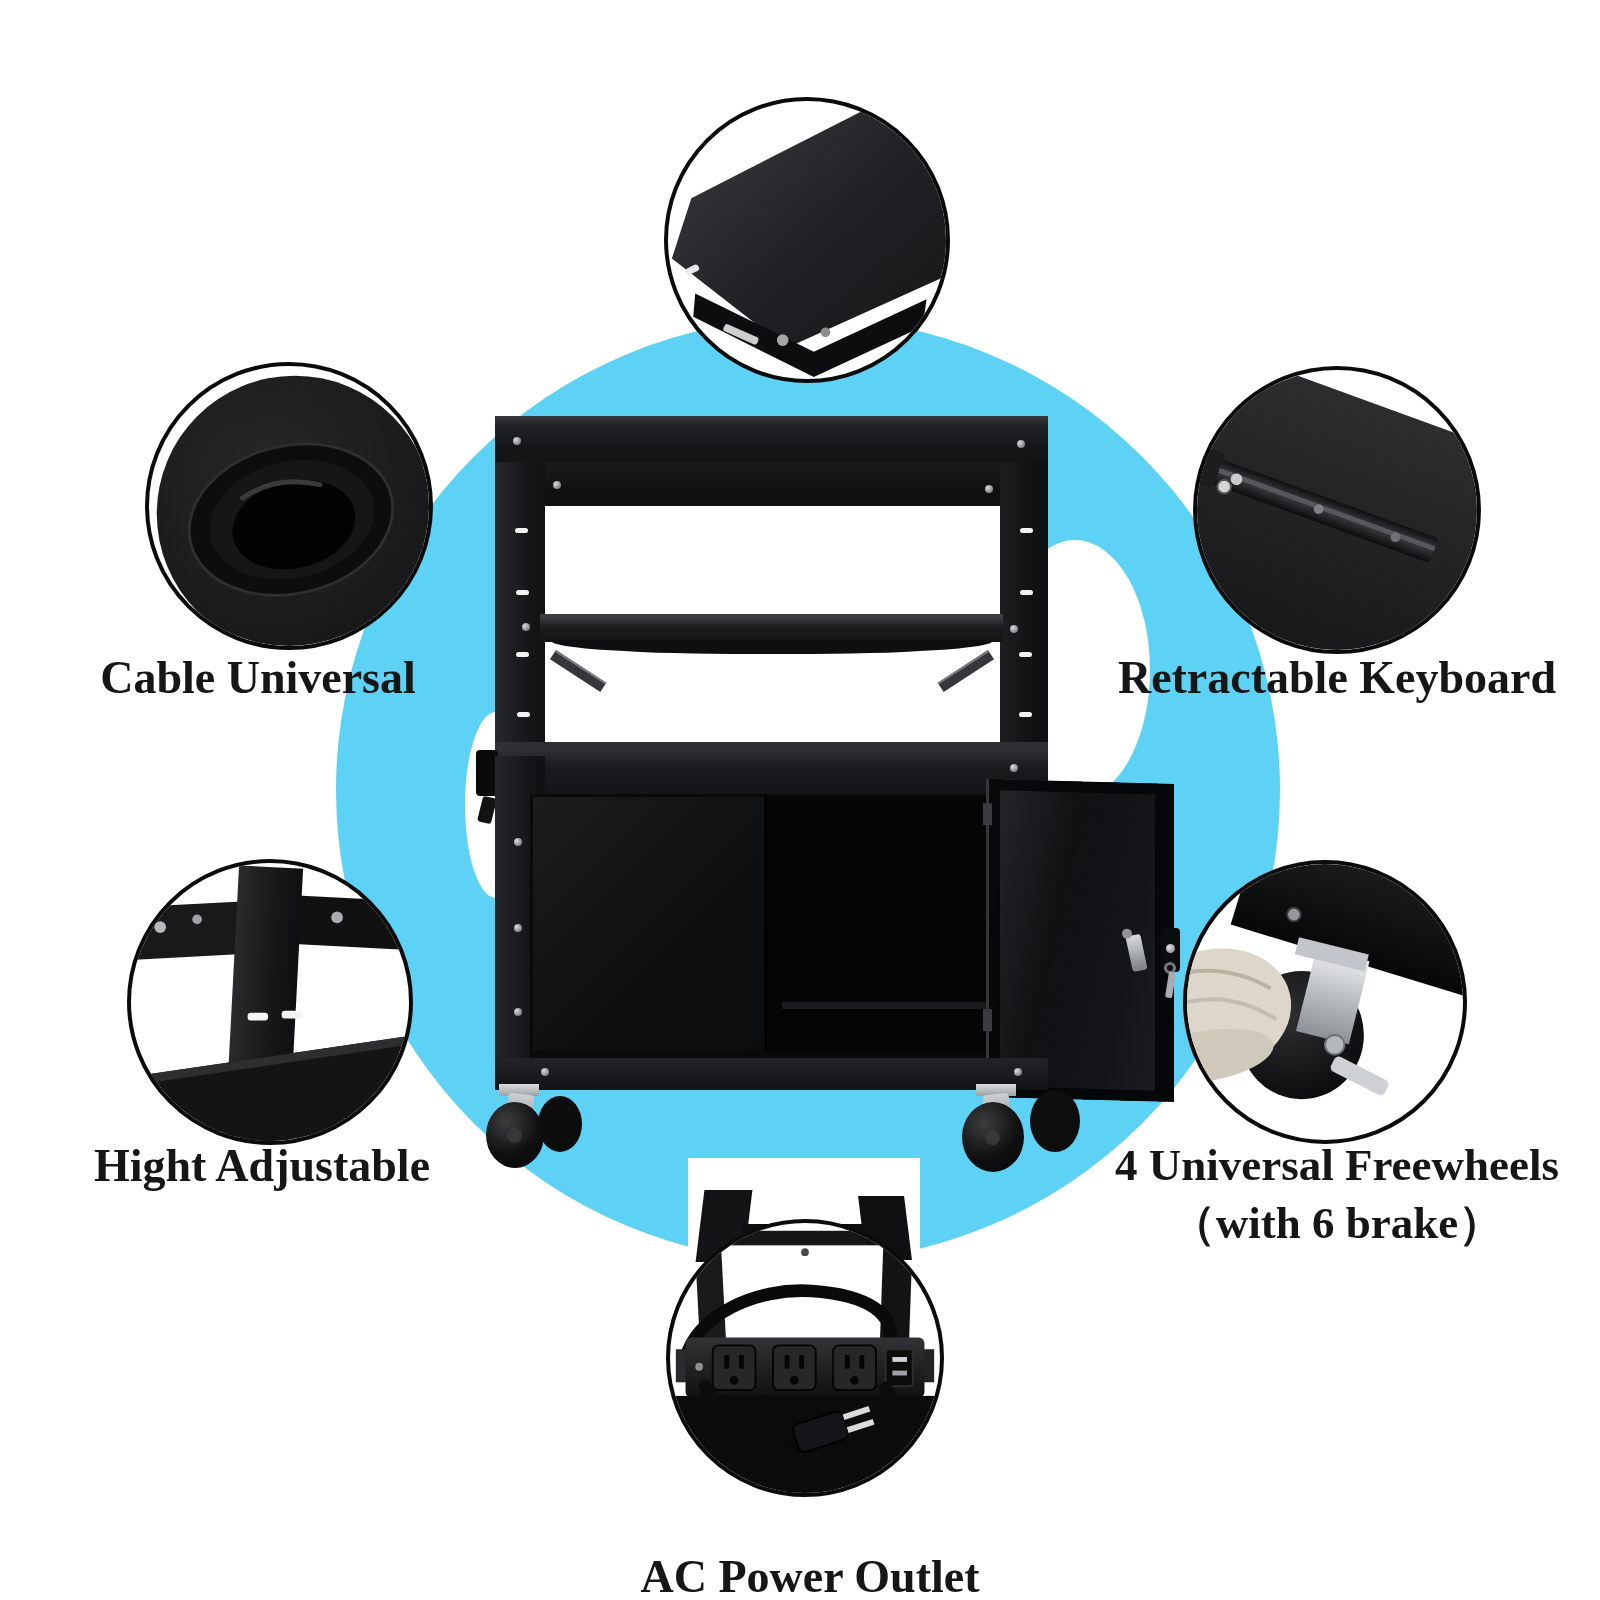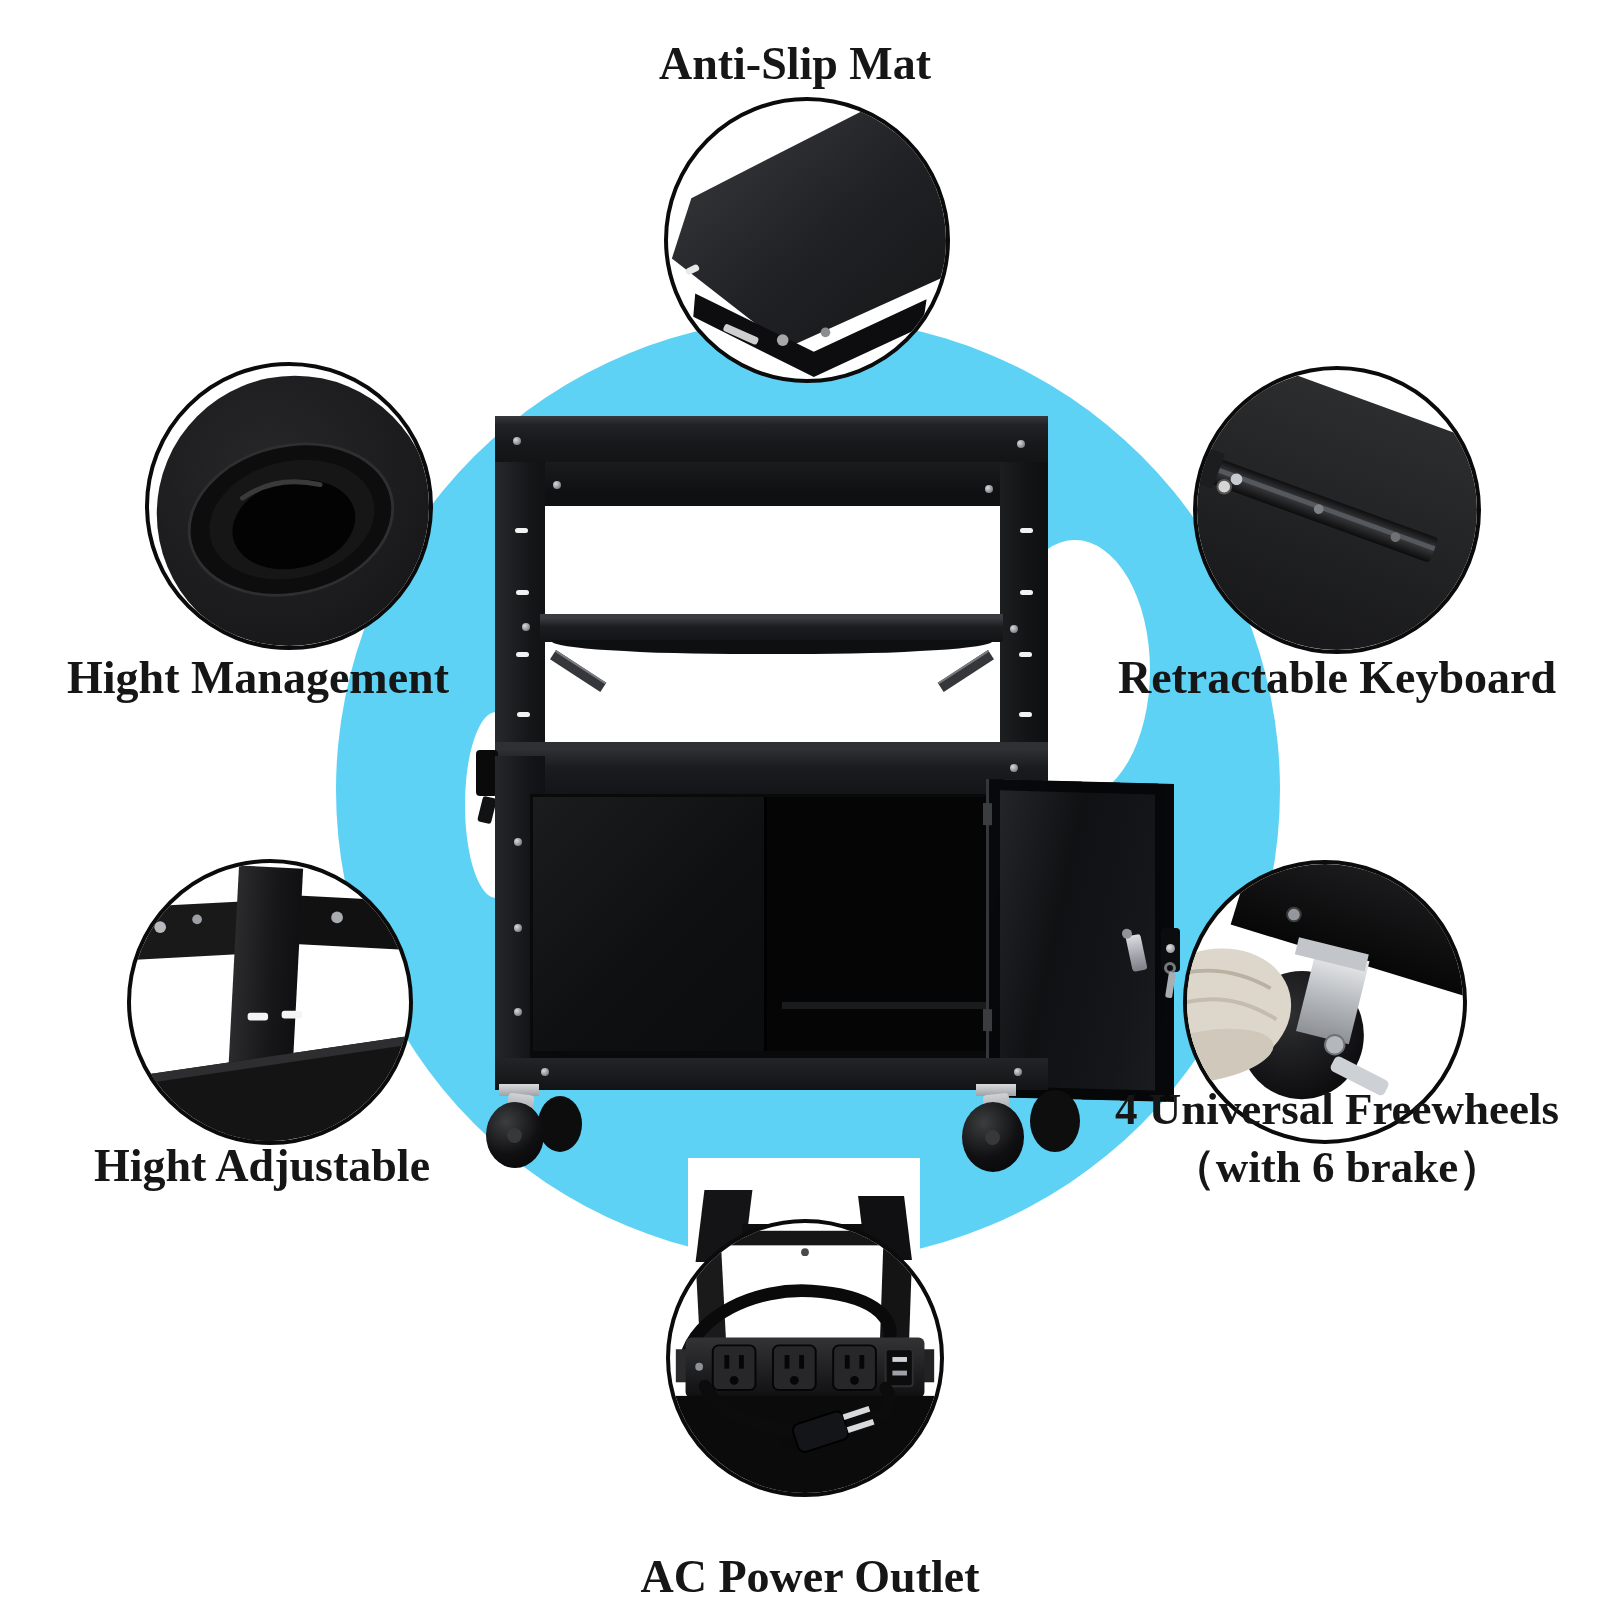--- a/index.html
+++ b/index.html
@@ -282,23 +282,22 @@
       <path d="M36,168 C52,206 140,226 194,210 C224,200 232,184 222,170" stroke="#0c0c0d" stroke-width="13" fill="none" stroke-linecap="round"></path>
       <g transform="translate(158,214) rotate(-18)">
         <rect x="-44" y="-6" width="16" height="12" fill="#0a0a0b"></rect>
         <rect x="-30" y="-15" width="54" height="30" rx="7" fill="#141518" stroke="#000" stroke-width="2"></rect>
         <rect x="24" y="-10" width="28" height="6" fill="#d9dadb"></rect>
         <rect x="24" y="4" width="28" height="6" fill="#d9dadb"></rect>
       </g>
     </svg>
   </div>
 
-  <div class="label" style="left:795px;top:36px;">Anti-Slip Mat</div>
-  <div class="label" style="left:258px;top:650px;">Hight Management</div>
+  <div class="label" style="left:258px;top:650px;">Cable Universal</div>
   <div class="label" style="left:262px;top:1138px;">Hight Adjustable</div>
   <div class="label" style="left:1337px;top:650px;">Retractable Keyboard</div>
-  <div class="label two-line" style="left:1337px;top:1080px;">
+  <div class="label two-line" style="left:1337px;top:1136px;">
     <div>4 Universal Freewheels</div>
     <div>（with 6 brake）</div>
   </div>
   <div class="label" style="left:810px;top:1506px;margin-top:43px;">AC Power Outlet</div>
 
 </div>
 
 </body></html>

